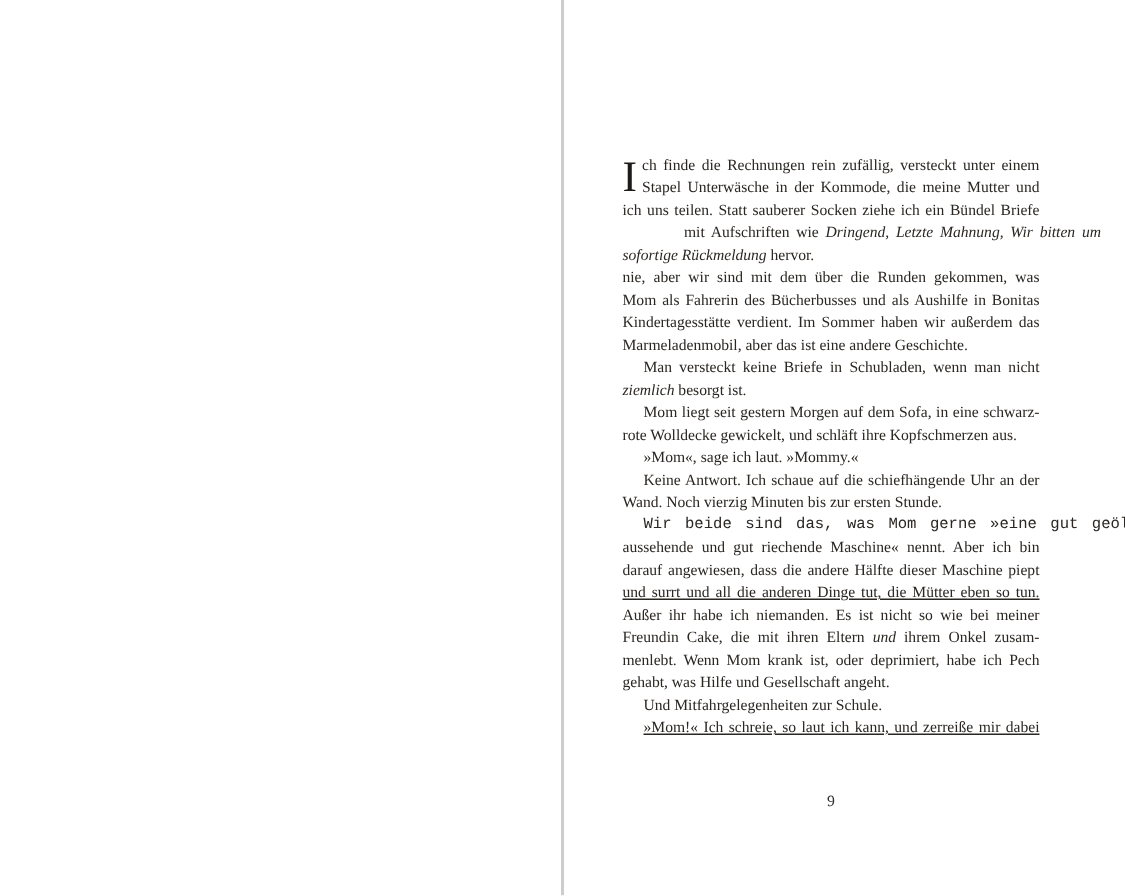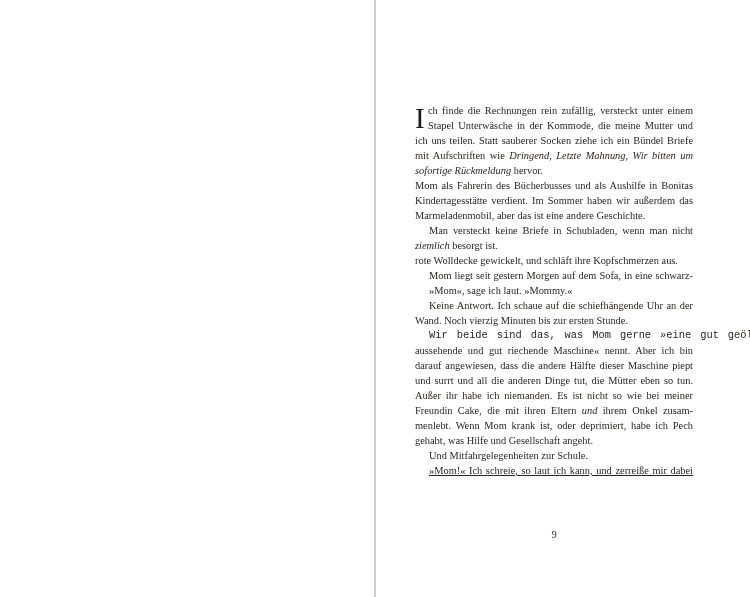--- a/index.html
+++ b/index.html
@@ -64,36 +64,37 @@
   <div class="page page-left"></div>
   <div class="spine" style="background: rgb(205, 205, 205);"></div>
   <div class="page page-right"></div>
 
   <div class="text-block" style="color: rgb(42, 38, 34);">
     <span class="dropcap">I</span>
     <div id="lines">
         <div class="line drop-gap" style="word-spacing: 1.71094px;"><span class="line-inner"><span>ch finde die Rechnungen rein zufällig, versteckt unter einem</span></span></div>
         <div class="line drop-gap" style="word-spacing: 1.7793px;"><span class="line-inner"><span>Stapel Unterwäsche in der Kommode, die meine Mutter und</span></span></div>
         <div class="line" style="word-spacing: 1.10938px;"><span class="line-inner"><span>ich uns teilen. Statt sauberer Socken ziehe ich ein Bündel Briefe</span></span></div>
-        <div class="line" style="word-spacing: 1.91992px;"><span class="line-inner"><span>mit Aufschriften wie </span><span class="it">Dringend, Letzte Mahnung, Wir bitten um</span></span></div>
+        <div class="line" style="word-spacing: 1.91992px; margin-left: 41px;"><span class="line-inner"><span>mit Aufschriften wie </span><span class="it">Dringend, Letzte Mahnung, Wir bitten um</span></span></div>
         <div class="line"><span class="line-inner"><span class="it">sofortige Rückmeldung</span><span> hervor.</span></span></div>
+        <div class="line" style="word-spacing: 2.75156px;"><span class="line-inner"><span>nie, aber wir sind mit dem über die Runden gekommen, was</span></span></div>
         <div class="line" style="word-spacing: 1.35417px; text-align: right;"><span class="line-inner"><span>Mom als Fahrerin des Bücherbusses und als Aushilfe in Bonitas</span></span></div>
         <div class="line" style="word-spacing: 1.54464px;"><span class="line-inner"><span>Kindertagesstätte verdient. Im Sommer haben wir außerdem das</span></span></div>
         <div class="line"><span class="line-inner"><span>Marmeladenmobil, aber das ist eine andere Geschichte.</span></span></div>
         <div class="line indent" style="word-spacing: 2.23438px;"><span class="line-inner"><span>Man versteckt keine Briefe in Schubladen, wenn man nicht</span></span></div>
         <div class="line"><span class="line-inner"><span class="it">ziemlich</span><span> besorgt ist.</span></span></div>
+        <div class="line indent" style="word-spacing: 0.420312px;"><span class="line-inner"><span>Mom liegt seit gestern Morgen auf dem Sofa, in eine schwarz-</span></span></div>
         <div class="line"><span class="line-inner"><span>rote Wolldecke gewickelt, und schläft ihre Kopfschmerzen aus.</span></span></div>
-        <div class="line indent" style="word-spacing: 0.420312px;"><span class="line-inner"><span>Mom liegt seit gestern Morgen auf dem Sofa, in eine schwarz-</span></span></div>
         <div class="line indent"><span class="line-inner"><span>»Mom«, sage ich laut. »Mommy.«</span></span></div>
         <div class="line indent" style="word-spacing: 0.866319px;"><span class="line-inner"><span>Keine Antwort. Ich schaue auf die schiefhängende Uhr an der</span></span></div>
         <div class="line"><span class="line-inner"><span>Wand. Noch vierzig Minuten bis zur ersten Stunde.</span></span></div>
         <div class="line indent" style="word-spacing: 2.72187px; font-family: Liberation Mono, monospace;"><span class="line-inner"><span>Wir beide sind das, was Mom gerne »eine gut geölte, gut</span></span></div>
         <div class="line" style="word-spacing: 2.90039px;"><span class="line-inner"><span>aussehende und gut riechende Maschine« nennt. Aber ich bin</span></span></div>
         <div class="line" style="word-spacing: 1.17383px;"><span class="line-inner"><span>darauf angewiesen, dass die andere Hälfte dieser Maschine piept</span></span></div>
-        <div class="line" style="word-spacing: 1.33203px;"><span class="line-inner"><span>und surrt und all die anderen Dinge tut, die Mütter eben so tun.</span></span></div>
+        <div class="line" style="word-spacing: 1.33203px; text-decoration: underline;"><span class="line-inner"><span>und surrt und all die anderen Dinge tut, die Mütter eben so tun.</span></span></div>
         <div class="line" style="word-spacing: 2.24148px; text-align: center;"><span class="line-inner"><span>Außer ihr habe ich niemanden. Es ist nicht so wie bei meiner</span></span></div>
         <div class="line" style="word-spacing: 2.73611px;"><span class="line-inner"><span>Freundin Cake, die mit ihren Eltern </span><span class="it">und</span><span> ihrem Onkel zusam-</span></span></div>
         <div class="line" style="word-spacing: 2.14757px;"><span class="line-inner"><span>menlebt. Wenn Mom krank ist, oder deprimiert, habe ich Pech</span></span></div>
         <div class="line"><span class="line-inner"><span>gehabt, was Hilfe und Gesellschaft angeht.</span></span></div>
         <div class="line indent"><span class="line-inner"><span>Und Mitfahrgelegenheiten zur Schule.</span></span></div>
         <div class="line indent" style="word-spacing: 1.00937px; text-decoration: underline;"><span class="line-inner"><span>»Mom!« Ich schreie, so laut ich kann, und zerreiße mir dabei</span></span></div>
       </div>
   </div>
 
   <div class="page-number">9</div>

